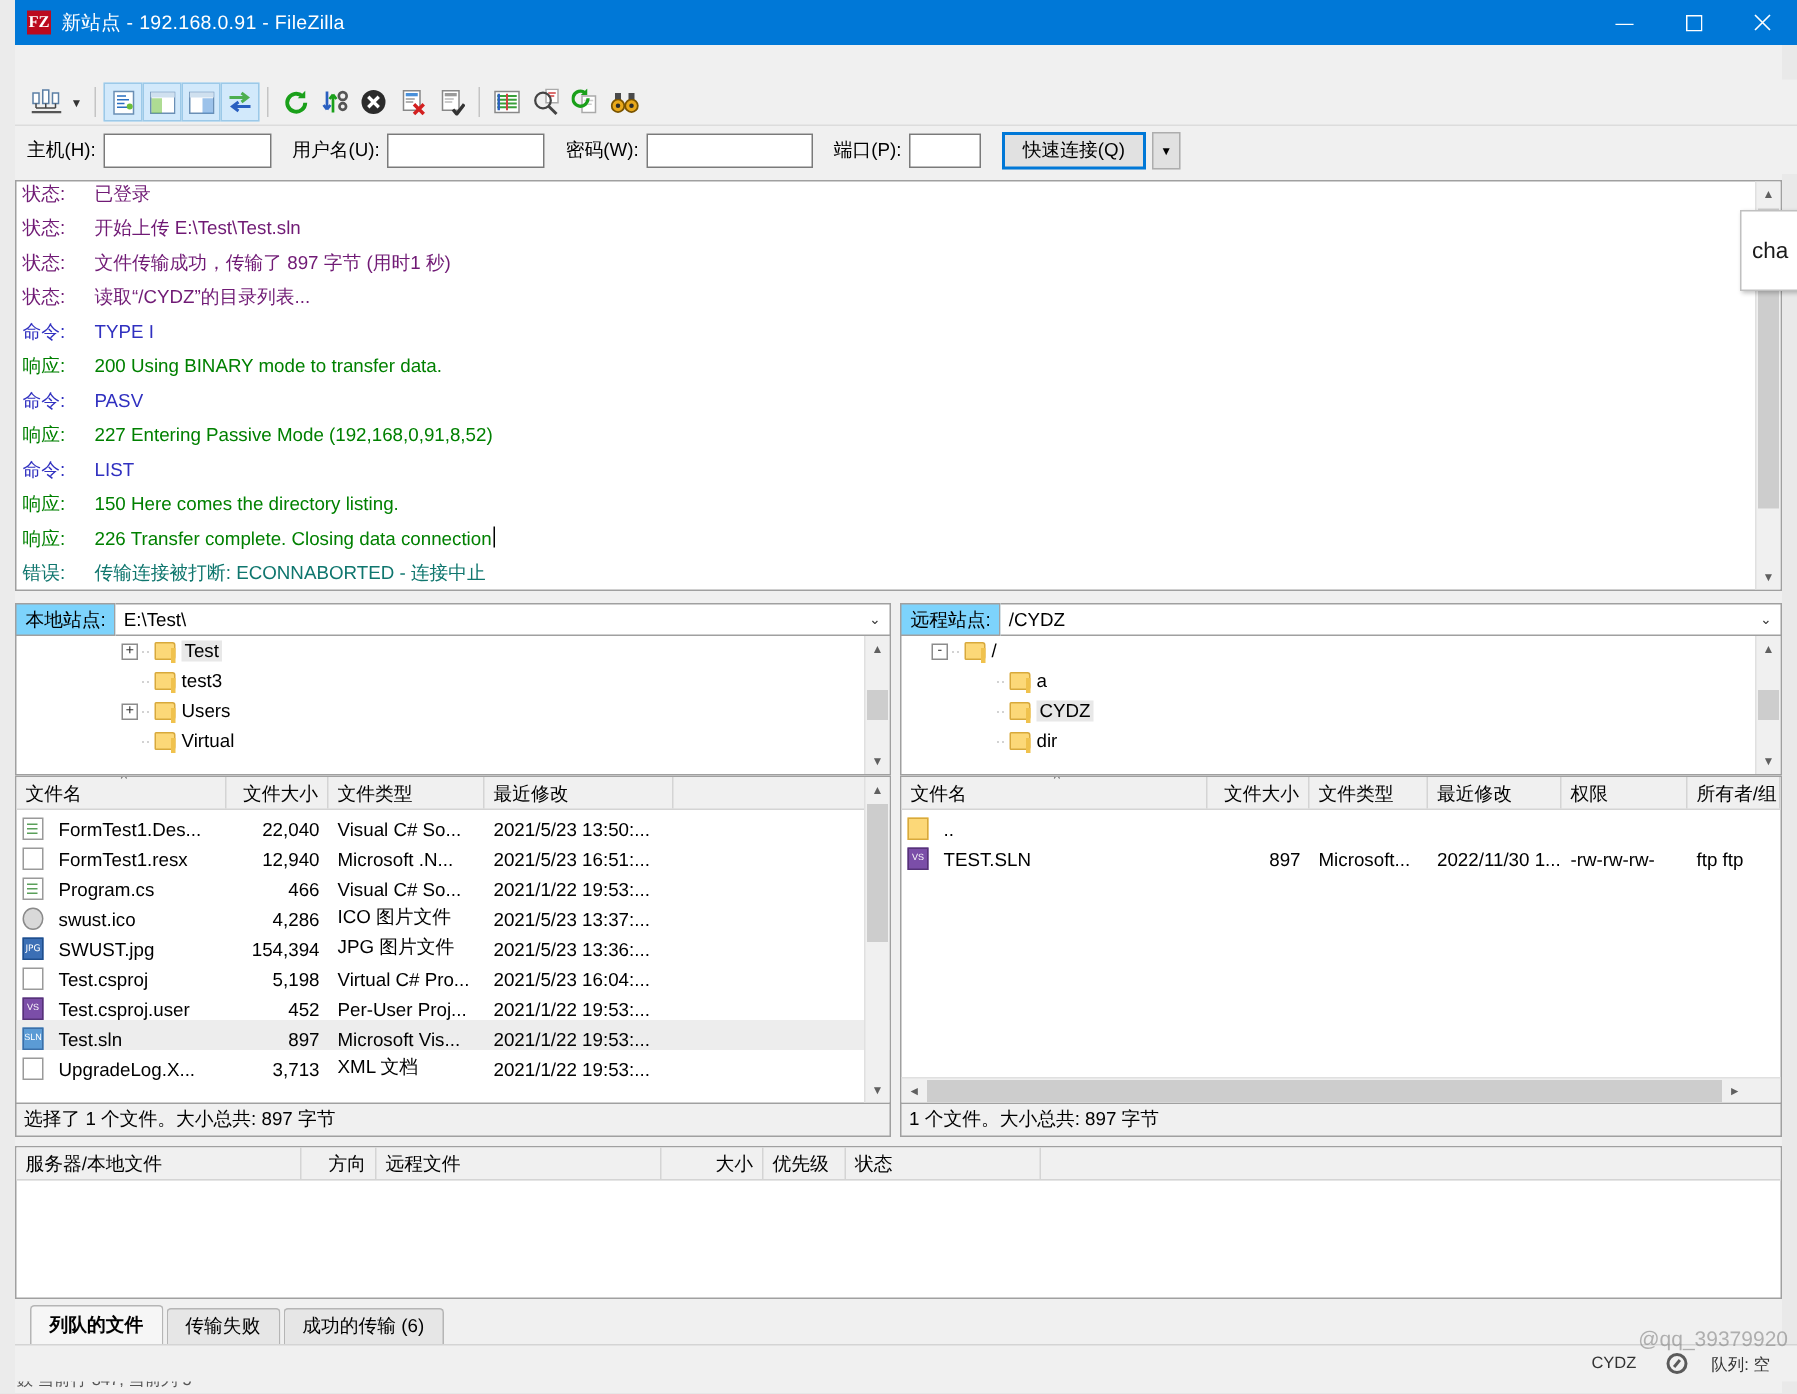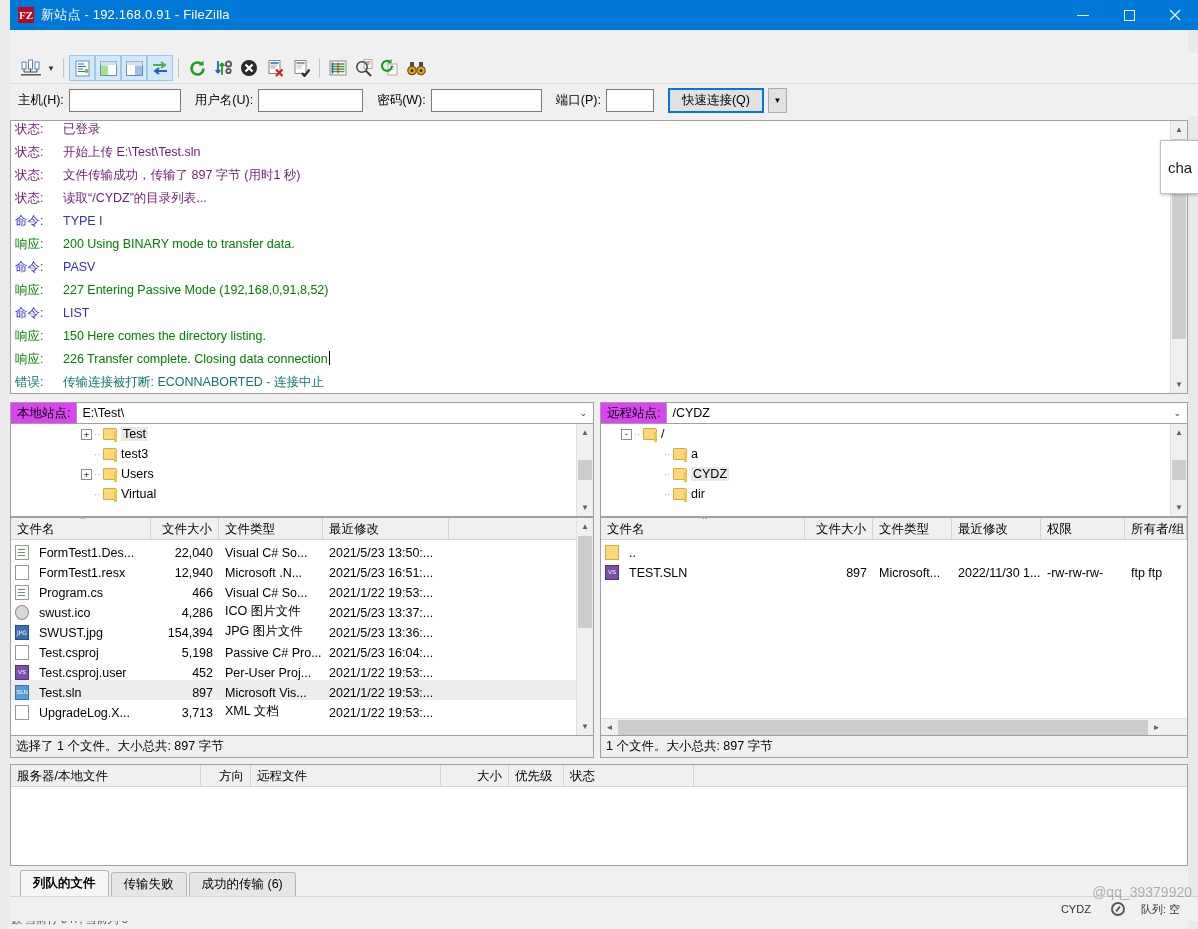--- a/index.html
+++ b/index.html
@@ -157,21 +157,21 @@
     width: 17px; text-align: center; font-size: 8px; color: #606060;
   }
   .hscroll .thumb { background: #cdcdcd; height: 15px; }
   
   .site-bar {
     display: flex; align-items: stretch;
     height: 22px;
     background: #f0f0f0;
   }
   .site-label {
-    background: #d946ef; border: 1px solid #a0a0a0;
+    background: #7dd3fc; border: 1px solid #a0a0a0;
     padding: 0 6px; display: flex; align-items: center;
     font-size: 12.5px; white-space: nowrap;
   }
   .site-combo {
     flex: 1; background: #fff; border: 1px solid #a0a0a0; border-left: none;
     display: flex; align-items: center; padding-left: 5px;
     font-size: 12.5px; position: relative;
   }
   .site-combo .chev {
     position: absolute; right: 6px; font-size: 9px; color: #333;
@@ -674,21 +674,21 @@
             <div class="cell" style="width: 118px;">SWUST.jpg</div>
             <div class="cell num" style="width: 68px;">154,394</div>
             <div class="cell" style="width: 104px;">JPG 图片文件</div>
             <div class="cell" style="width: 126px;">2021/5/23 13:36:...</div>
             <div class="cell" style="width: 140px;"></div>
           </div>
           <div class="lrow">
             <div class="ficon plain"></div>
             <div class="cell" style="width: 118px;">Test.csproj</div>
             <div class="cell num" style="width: 68px;">5,198</div>
-            <div class="cell" style="width: 104px;">Passive C# Pro...</div>
+            <div class="cell" style="width: 104px;">Virtual C# Pro...</div>
             <div class="cell" style="width: 126px;">2021/5/23 16:04:...</div>
             <div class="cell" style="width: 140px;"></div>
           </div>
           <div class="lrow">
             <div class="ficon vs">VS</div>
             <div class="cell" style="width: 118px;">Test.csproj.user</div>
             <div class="cell num" style="width: 68px;">452</div>
             <div class="cell" style="width: 104px;">Per-User Proj...</div>
             <div class="cell" style="width: 126px;">2021/1/22 19:53:...</div>
             <div class="cell" style="width: 140px;"></div>

